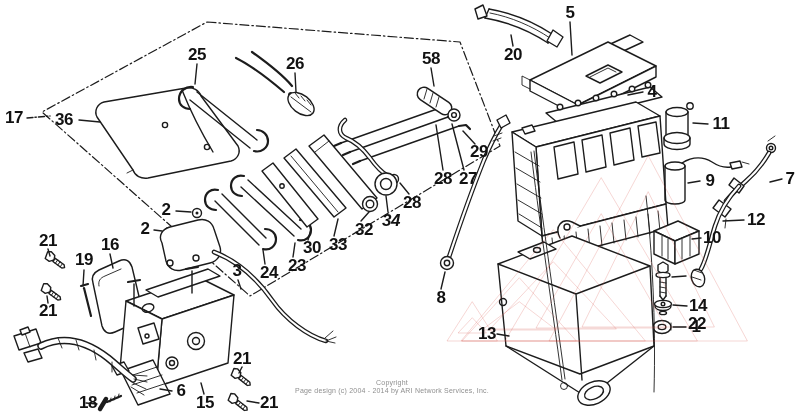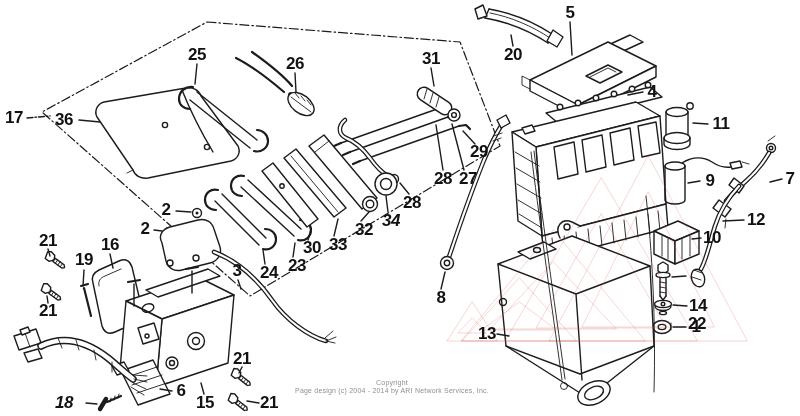--- a/index.html
+++ b/index.html
@@ -372,21 +372,21 @@
 <div id="footer">
   <div>Copyright</div>
   <div>Page design (c) 2004 - 2014 by ARI Network Services, Inc.</div>
 </div>
 
 <div id="callout-layer">
       <div class="callout" style="left: 14px; top: 118px;">17</div>
       <div class="callout" style="left: 64px; top: 120px;">36</div>
       <div class="callout" style="left: 197px; top: 55px;">25</div>
       <div class="callout" style="left: 295px; top: 64px;">26</div>
-      <div class="callout" style="left: 431px; top: 59px;">31</div>
+      <div class="callout" style="left: 431px; top: 59px;">58</div>
       <div class="callout" style="left: 513px; top: 55px;">20</div>
       <div class="callout" style="left: 570px; top: 13px;">5</div>
       <div class="callout" style="left: 652px; top: 92px;">4</div>
       <div class="callout" style="left: 721px; top: 124px;">11</div>
       <div class="callout" style="left: 710px; top: 181px;">9</div>
       <div class="callout" style="left: 790px; top: 179px;">7</div>
       <div class="callout" style="left: 756px; top: 220px;">12</div>
       <div class="callout" style="left: 712px; top: 238px;">10</div>
       <div class="callout" style="left: 697px; top: 276px; margin-top: 48px;">22</div>
       <div class="callout" style="left: 698px; top: 306px;">14</div>
@@ -405,17 +405,17 @@
       <div class="callout" style="left: 269px; top: 273px;">24</div>
       <div class="callout" style="left: 237px; top: 271px;">3</div>
       <div class="callout" style="left: 166px; top: 210px;">2</div>
       <div class="callout" style="left: 145px; top: 229px;">2</div>
       <div class="callout" style="left: 110px; top: 245px;">16</div>
       <div class="callout" style="left: 84px; top: 260px;">19</div>
       <div class="callout" style="left: 48px; top: 241px;">21</div>
       <div class="callout" style="left: 48px; top: 311px;">21</div>
       <div class="callout" style="left: 242px; top: 359px;">21</div>
       <div class="callout" style="left: 269px; top: 403px;">21</div>
-      <div class="callout" style="left: 64px; top: 403px; font-style: italic;">18</div>
+      <div class="callout" style="left: 88px; top: 403px;">18</div>
       <div class="callout" style="left: 181px; top: 391px;">6</div>
       <div class="callout" style="left: 205px; top: 403px;">15</div>
     </div>
 </div>
 
 </body></html>

